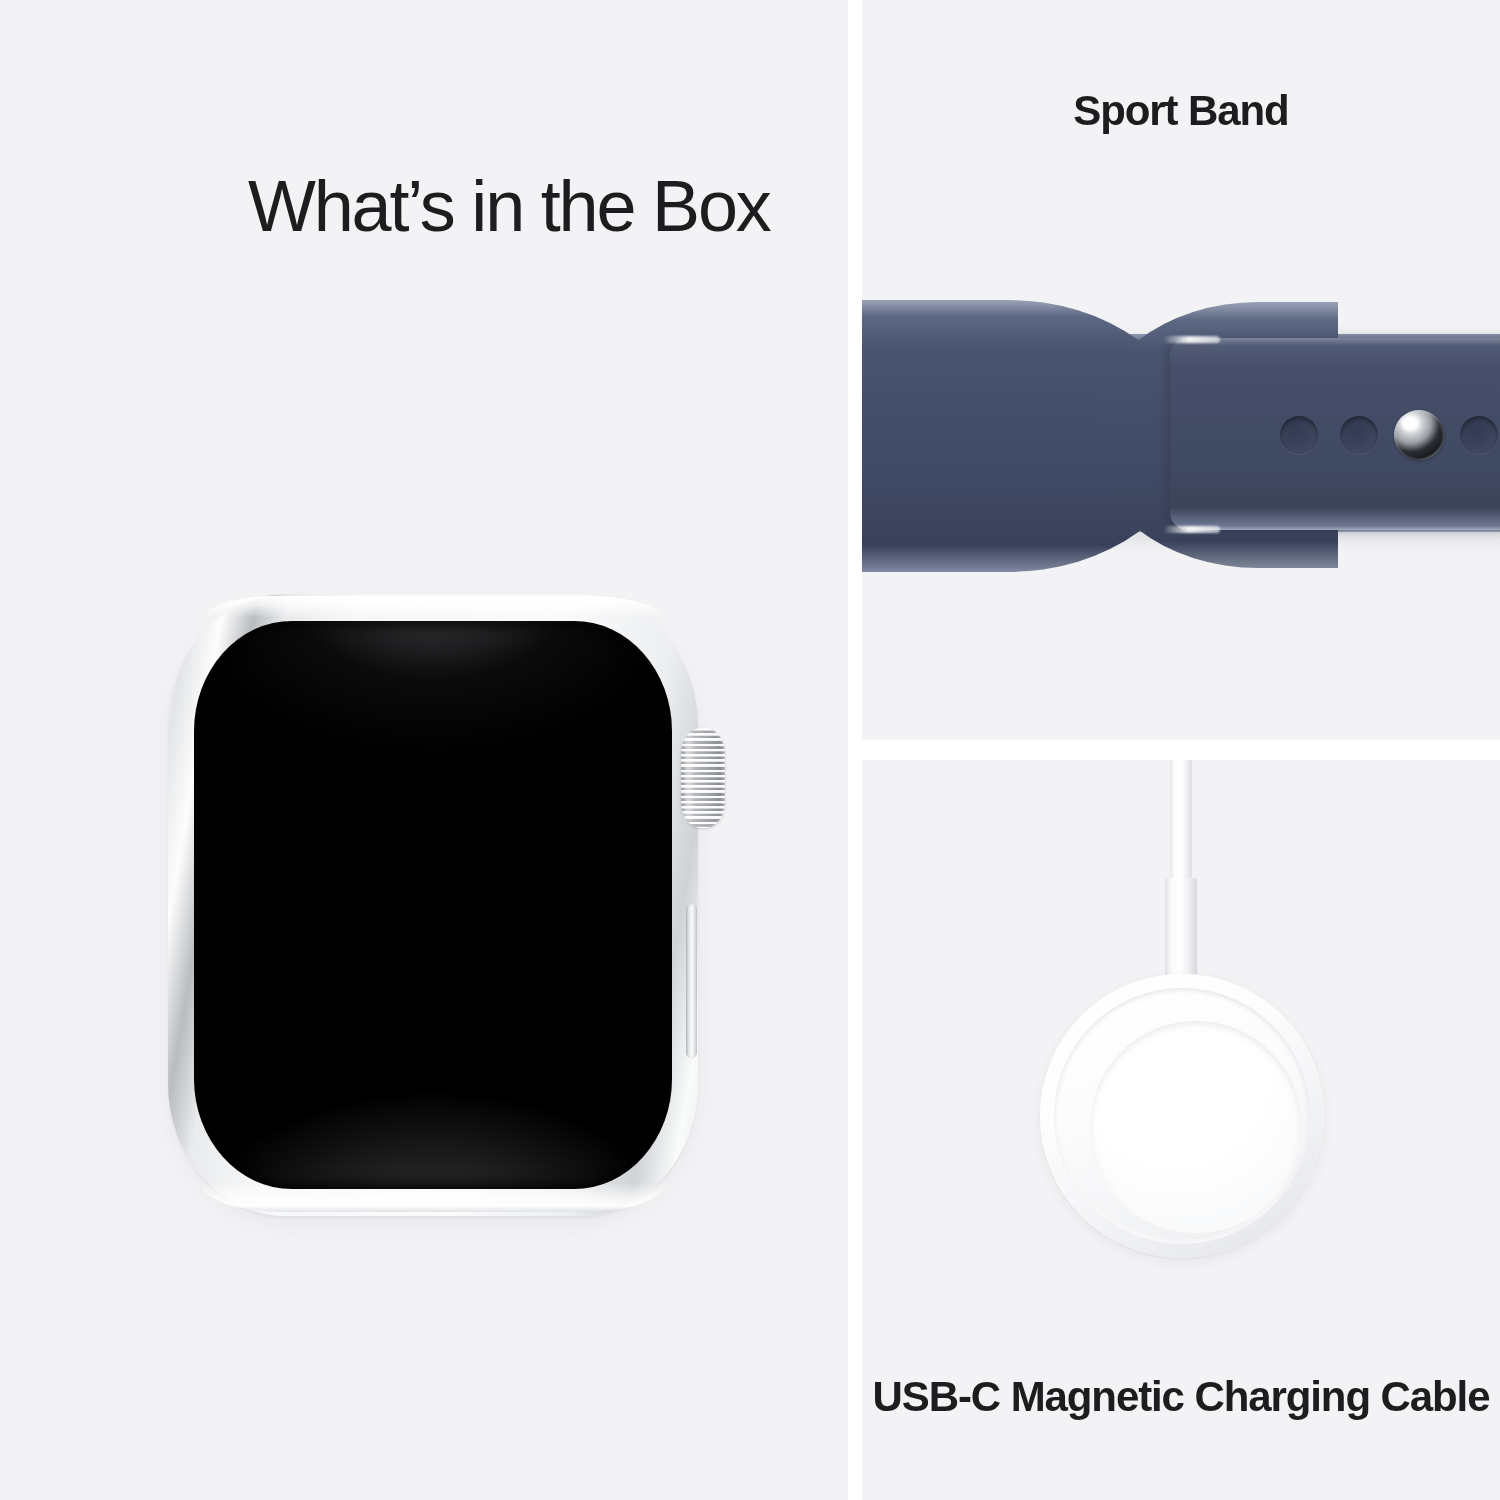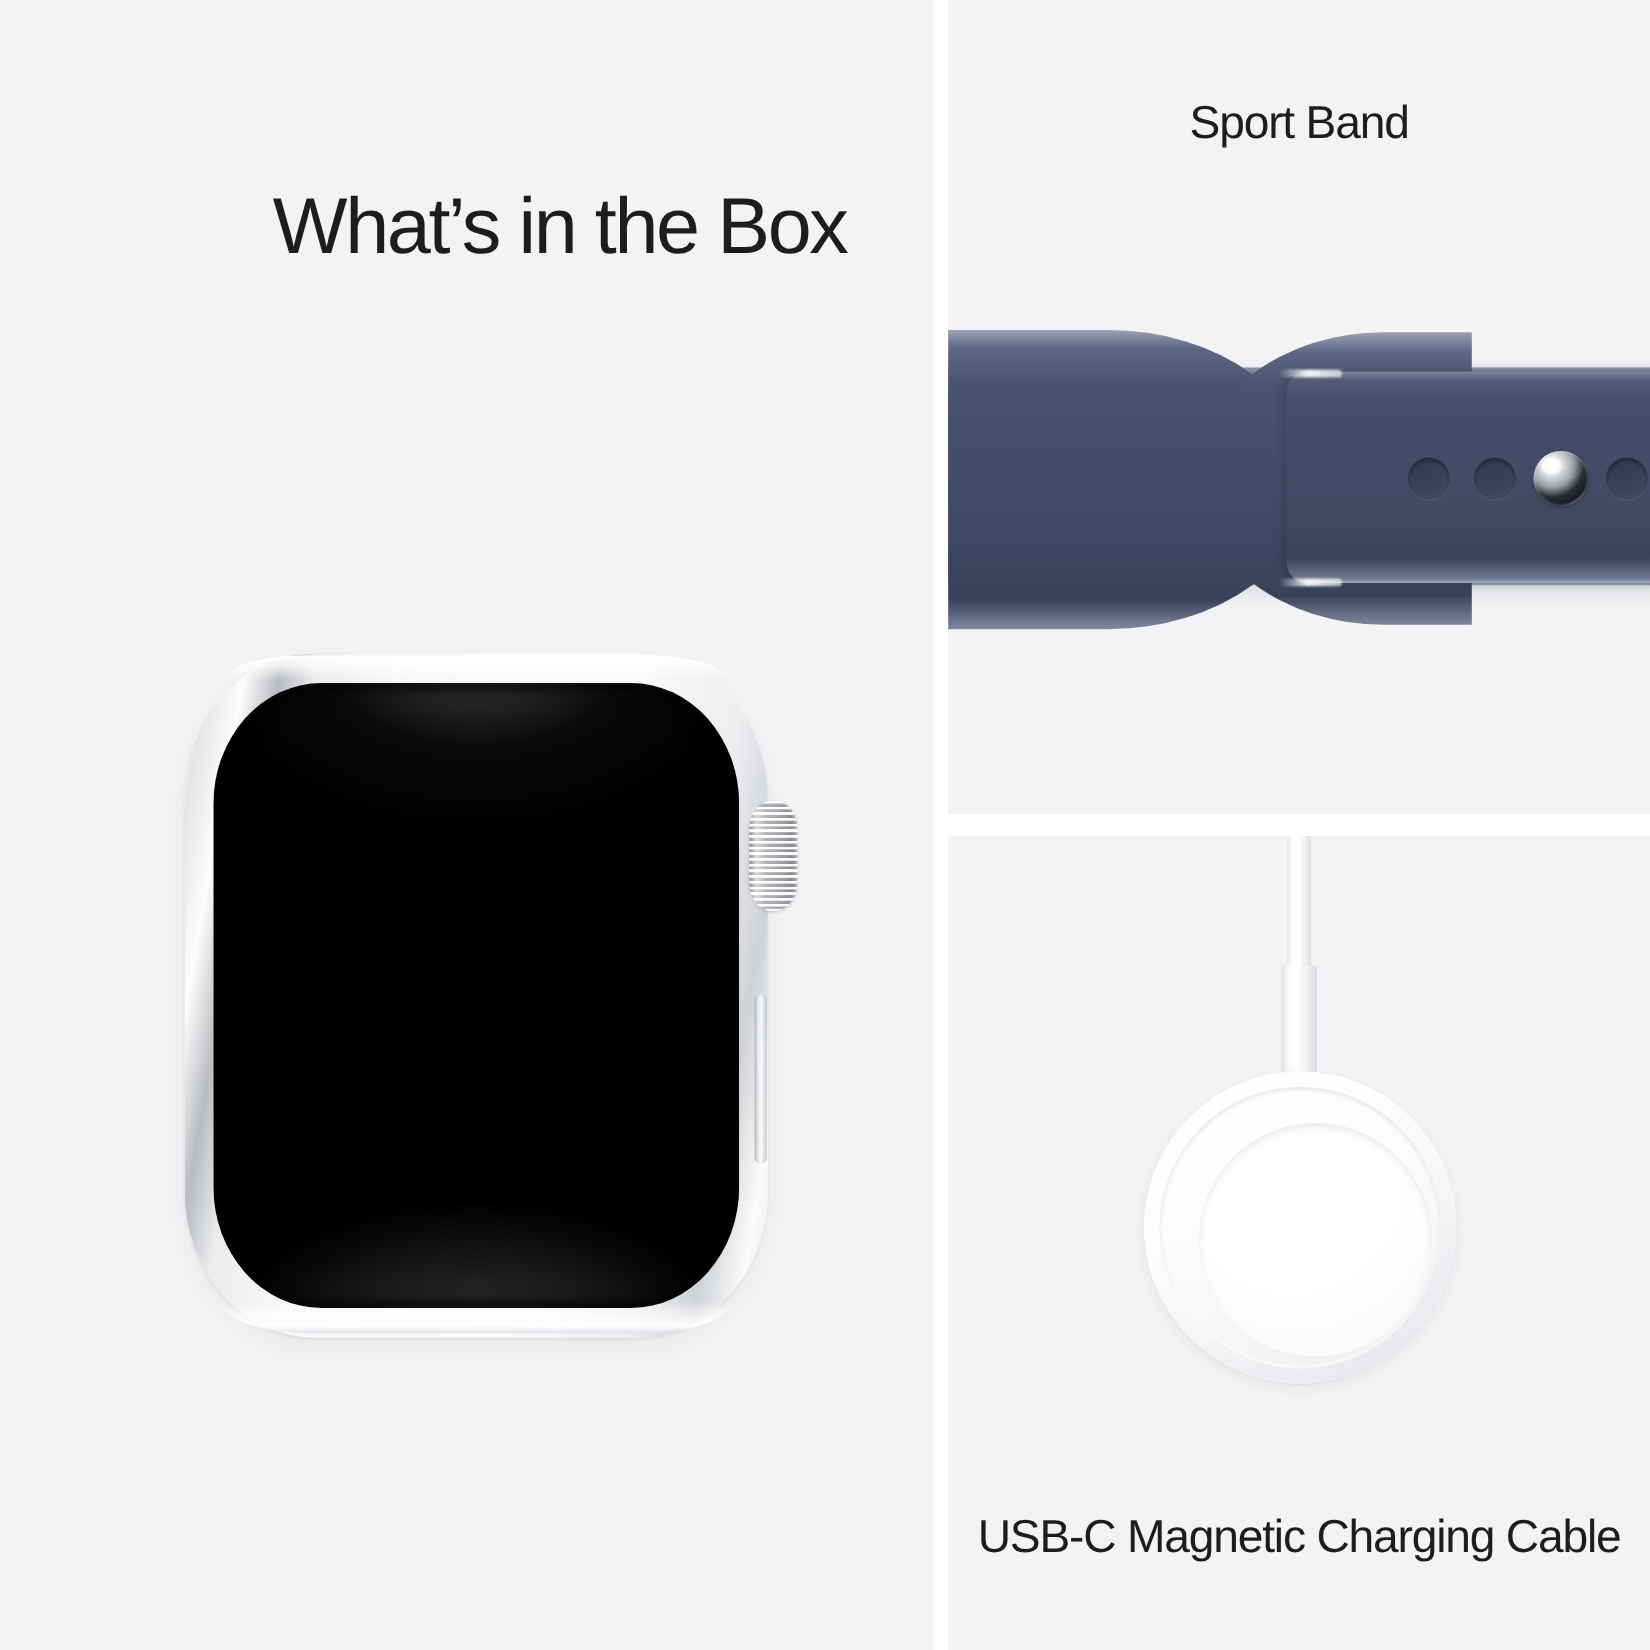--- a/index.html
+++ b/index.html
@@ -35,21 +35,21 @@
     font-size:72px;
     font-weight:normal;
     line-height:1.16;
     letter-spacing:-2.2px;
     color:#1d1d1f;
     text-align:left;
   }
   .caption {
     position:absolute;
     font-size:42px;
-    font-weight:normal;
+    font-weight:bold;
     letter-spacing:-1.1px;
     line-height:1.18;
     color:#1d1d1f;
     text-align:center;
     width:100%;
   }
   #cap-band  { top:86px; left:0; }
   #cap-cable { bottom:78px; left:0;margin-top:36px; }
 
   

